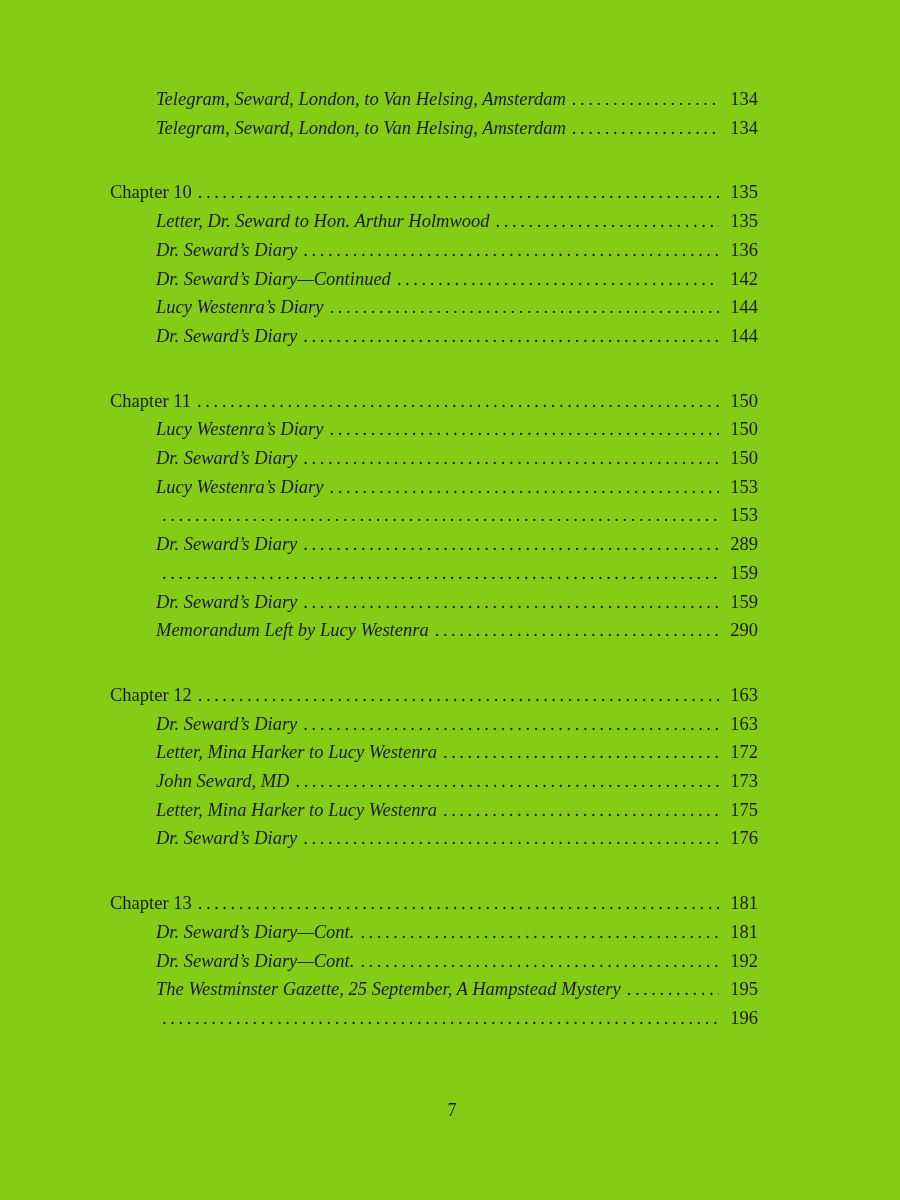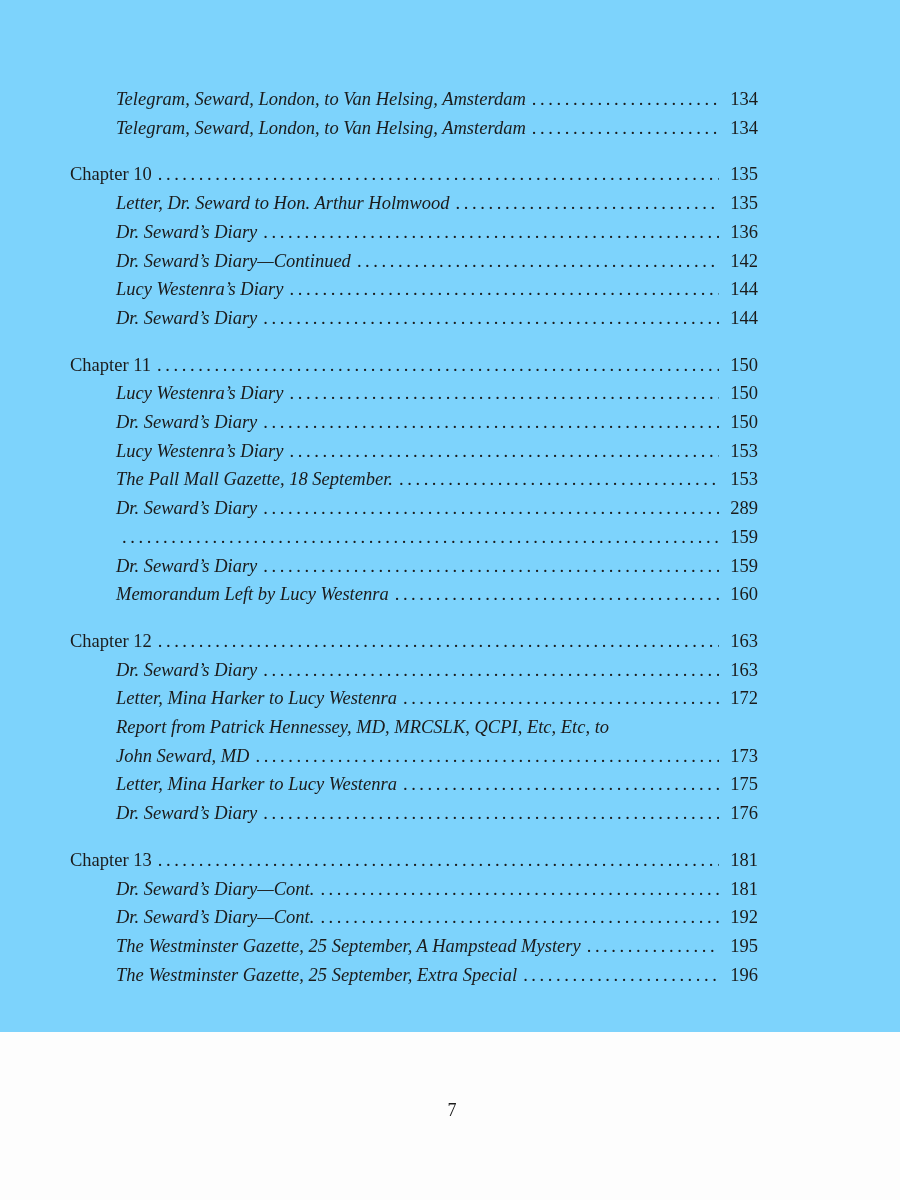--- a/index.html
+++ b/index.html
@@ -5,26 +5,26 @@
   * { margin: 0; padding: 0; box-sizing: border-box; }
   html, body {
     width: 900px; height: 1200px;
     background: #fdfdfd;
     font-family: "Liberation Serif", "DejaVu Serif", serif;
     color: #1b1b1b;
     overflow: hidden;
   }
   .page {
     position: relative;
-    width: 900px; height: 1032px;
-    padding: 85px 142px 0 70px;
-    background: #7dd3fc;
+    width: 900px; height: 1200px;
+    padding: 85px 142px 0 110px;
+    background: #84cc16;
   }
   .toc-block { }
-  .chapter-block { margin-top: 18px; }
+  .chapter-block { margin-top: 36px; }
   .toc-row {
     display: flex;
     align-items: baseline;
     line-height: 28.7px;
     font-size: 18.5px;
     white-space: nowrap;
   }
   .toc-row.sub { padding-left: 46px; }
   .toc-row.sub .label { font-style: italic; }
   .toc-row.chapter .label { font-style: normal; }
@@ -135,21 +135,20 @@
     <span class="pageno">150</span>
   </div>
 
   <div class="toc-row sub">
     <span class="label">Lucy Westenra’s Diary</span>
     <span class="dots"></span>
     <span class="pageno">153</span>
   </div>
 
   <div class="toc-row sub">
-    <span class="label">The Pall Mall Gazette, 18 September.</span>
     <span class="dots"></span>
     <span class="pageno">153</span>
   </div>
 
   <div class="toc-row sub">
     <span class="label">Dr. Seward’s Diary</span>
     <span class="dots"></span>
     <span class="pageno">289</span>
   </div>
 
@@ -160,21 +159,21 @@
 
   <div class="toc-row sub">
     <span class="label">Dr. Seward’s Diary</span>
     <span class="dots"></span>
     <span class="pageno">159</span>
   </div>
 
   <div class="toc-row sub">
     <span class="label">Memorandum Left by Lucy Westenra</span>
     <span class="dots"></span>
-    <span class="pageno">160</span>
+    <span class="pageno">290</span>
   </div>
 </div>
       <div class="toc-block chapter-block">
   <div class="toc-row chapter">
     <span class="label">Chapter 12</span>
     <span class="dots"></span>
     <span class="pageno">163</span>
   </div>
 
   <div class="toc-row sub">
@@ -182,25 +181,20 @@
     <span class="dots"></span>
     <span class="pageno">163</span>
   </div>
 
   <div class="toc-row sub">
     <span class="label">Letter, Mina Harker to Lucy Westenra</span>
     <span class="dots"></span>
     <span class="pageno">172</span>
   </div>
 
-  <div class="toc-row sub no-leader">
-    <span class="label">Report from Patrick Hennessey, MD, MRCSLK, QCPI, Etc, Etc, to</span>
-    <span class="dots"></span>
-    <span class="pageno"></span>
-  </div>
 
   <div class="toc-row sub">
     <span class="label">John Seward, MD</span>
     <span class="dots"></span>
     <span class="pageno">173</span>
   </div>
 
   <div class="toc-row sub">
     <span class="label">Letter, Mina Harker to Lucy Westenra</span>
     <span class="dots"></span>
@@ -233,21 +227,20 @@
     <span class="pageno">192</span>
   </div>
 
   <div class="toc-row sub">
     <span class="label">The Westminster Gazette, 25 September, A Hampstead Mystery</span>
     <span class="dots"></span>
     <span class="pageno">195</span>
   </div>
 
   <div class="toc-row sub">
-    <span class="label">The Westminster Gazette, 25 September, Extra Special</span>
     <span class="dots"></span>
     <span class="pageno">196</span>
   </div>
 </div>
     </main>
   <footer class="page-footer">
     <span>7</span>
   </footer>
 </div>
 

